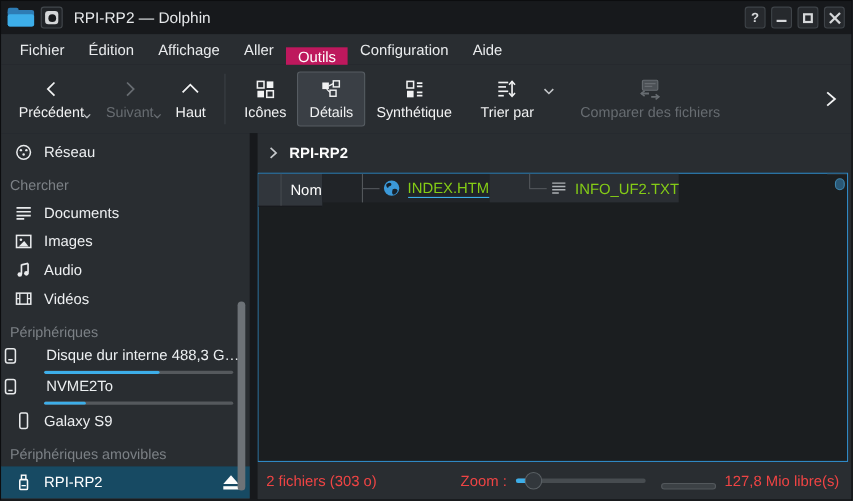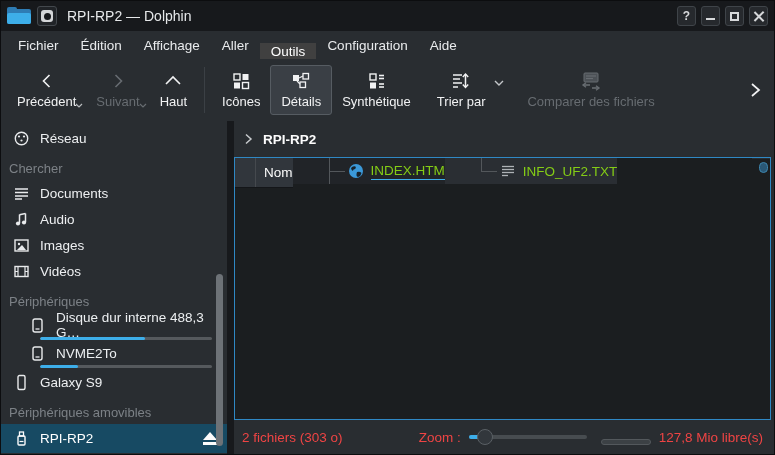--- a/index.html
+++ b/index.html
@@ -21,21 +21,21 @@
   .win-btn { width:19px; height:20px; border:1px solid #3f4449; background:#26292d; border-radius:3px; color:#d6d8da; display:flex; align-items:center; justify-content:center; font-size:12px; font-weight:bold; }
   .glyph-min { width:9px; height:2px; background:#d6d8da; margin-top:6px; }
   .glyph-max { width:9px; height:9px; border:2px solid #d6d8da; }
   .glyph-close { position:relative; width:11px; height:11px; }
   .glyph-close::before,.glyph-close::after { content:""; position:absolute; left:5px; top:-1px; width:2.4px; height:13px; background:#d6d8da; }
   .glyph-close::before { transform:rotate(45deg); } .glyph-close::after { transform:rotate(-45deg); }
 
   
   .menubar { height:28px; flex:0 0 28px; background:#292d31; display:flex; align-items:stretch; padding-left:6px; }
   .menu-item { display:flex; align-items:center; padding:0 11px; color:#e9ebed; font-size:13.5px; }
-  .menu-item.active { background:#404040; color:#ffffff;margin-top:12px; }
+  .menu-item.active { background:#be185d; color:#ffffff;margin-top:12px; }
 
   
   .toolbar { height:62px; flex:0 0 62px; background:#292d31; display:flex; align-items:center; padding:0 6px; }
   .tb-btn { display:flex; flex-direction:column; align-items:center; justify-content:center; gap:4px; padding:5px 10px; border-radius:3px; position:relative; color:#f1f2f3; }
   .tb-btn .ticon { height:20px; display:flex; align-items:center; justify-content:center; }
   .tb-btn .tlabel { font-size:13px; line-height:14px; white-space:nowrap; }
   .tb-btn.disabled { color:#676c71; }
   .tb-btn.disabled svg * { stroke:#676c71 !important; fill-opacity:.55; }
   .tb-btn.selected { background:#3a3f45; border:1px solid #565c62; }
   .tb-caret { position:absolute; right:3px; bottom:6px; }
@@ -45,21 +45,21 @@
   .overflow-btn { padding:6px; display:flex; align-items:center; }
 
   
   .body { flex:1; display:flex; min-height:0; }
 
   
   .sidebar { width:233px; flex:0 0 233px; background:#292d31; border-right:7px solid #17191c; position:relative; padding-top:4px; font-size:13.5px; }
   .sb-item { height:26px; display:flex; align-items:center; gap:10px; padding-left:12px; color:#edeff1; }
   .sb-header { height:24px; display:flex; align-items:center; padding-left:8px; color:#7c8186; font-size:13px; margin-top:5px; }
   .sb-device { padding:2px 0 1px 0; }
-  .sb-device .dev-top { height:20px; display:flex; align-items:center; gap:10px; padding-left:28px; }
+  .sb-device .dev-top { height:20px; display:flex; align-items:flex-start; gap:24px; padding-left:0; }
   .usage-track { margin-left:39px; margin-top:2px; width:172px; height:3px; background:#55595d; border-radius:2px; overflow:hidden; }
   .usage-fill { height:100%; background:#3daee9; border-radius:2px; }
   .sb-item.selected { background:#174a63; color:#ffffff; height:29px; padding-right:10px; }
   .eject { margin-left:auto; display:flex; flex-direction:column; align-items:center; }
   .eject .tri { width:0; height:0; border-left:7px solid transparent; border-right:7px solid transparent; border-bottom:8px solid #fcfcfc; }
   .eject .bar { width:14px; height:2.5px; background:#fcfcfc; margin-top:2px; }
   .sb-scrollbar { position:absolute; right:4px; top:153px; width:7px; height:172px; background:#6d7277; border-radius:4px; }
 
   
   .main { flex:1; display:flex; flex-direction:column; background:#292d31; padding:0 3px 0 0; min-width:0; }
@@ -277,38 +277,38 @@
             <line x1="2" y1="7.5" x2="15" y2="7.5" stroke="#e8eaec" stroke-width="1.5"></line>
             <line x1="2" y1="11" x2="15" y2="11" stroke="#e8eaec" stroke-width="1.5"></line>
             <line x1="2" y1="14" x2="9" y2="14" stroke="#e8eaec" stroke-width="1.5"></line>
           </svg>
         </span>
         <span>Documents</span>
       </div>
       <div class="sb-item">
         <span>
           <svg width="17" height="17" viewBox="0 0 17 17">
+            <rect x="2" y="3" width="13" height="11" fill="none" stroke="#e8eaec" stroke-width="1.4"></rect>
+            <circle cx="6" cy="7" r="1.2" fill="#e8eaec"></circle>
+            <polygon points="4,13 9,8 13,13" fill="#e8eaec"></polygon>
+          </svg>
+        </span>
+        <span>Images</span>
+      </div>
+      <div class="sb-item">
+        <span>
+          <svg width="17" height="17" viewBox="0 0 17 17">
             <line x1="6.5" y1="3.5" x2="6.5" y2="12" stroke="#e8eaec" stroke-width="1.5"></line>
             <line x1="12.5" y1="2.5" x2="12.5" y2="11" stroke="#e8eaec" stroke-width="1.5"></line>
             <line x1="6.5" y1="3.8" x2="12.5" y2="2.5" stroke="#e8eaec" stroke-width="1.6"></line>
             <circle cx="5" cy="12.5" r="2.1" fill="#e8eaec"></circle>
             <circle cx="11" cy="11.5" r="2.1" fill="#e8eaec"></circle>
           </svg>
         </span>
         <span>Audio</span>
-      </div>
-      <div class="sb-item">
-        <span>
-          <svg width="17" height="17" viewBox="0 0 17 17">
-            <rect x="2" y="3" width="13" height="11" fill="none" stroke="#e8eaec" stroke-width="1.4"></rect>
-            <circle cx="6" cy="7" r="1.2" fill="#e8eaec"></circle>
-            <polygon points="4,13 9,8 13,13" fill="#e8eaec"></polygon>
-          </svg>
-        </span>
-        <span>Images</span>
       </div>
       <div class="sb-item">
         <span>
           <svg width="17" height="17" viewBox="0 0 17 17">
             <rect x="2" y="3.5" width="13" height="10" fill="none" stroke="#e8eaec" stroke-width="1.4"></rect>
             <line x1="5" y1="3.5" x2="5" y2="13.5" stroke="#e8eaec" stroke-width="1.2"></line>
             <line x1="12" y1="3.5" x2="12" y2="13.5" stroke="#e8eaec" stroke-width="1.2"></line>
             <line x1="2" y1="8.5" x2="5" y2="8.5" stroke="#e8eaec" stroke-width="1"></line>
             <line x1="12" y1="8.5" x2="15" y2="8.5" stroke="#e8eaec" stroke-width="1"></line>
           </svg>

